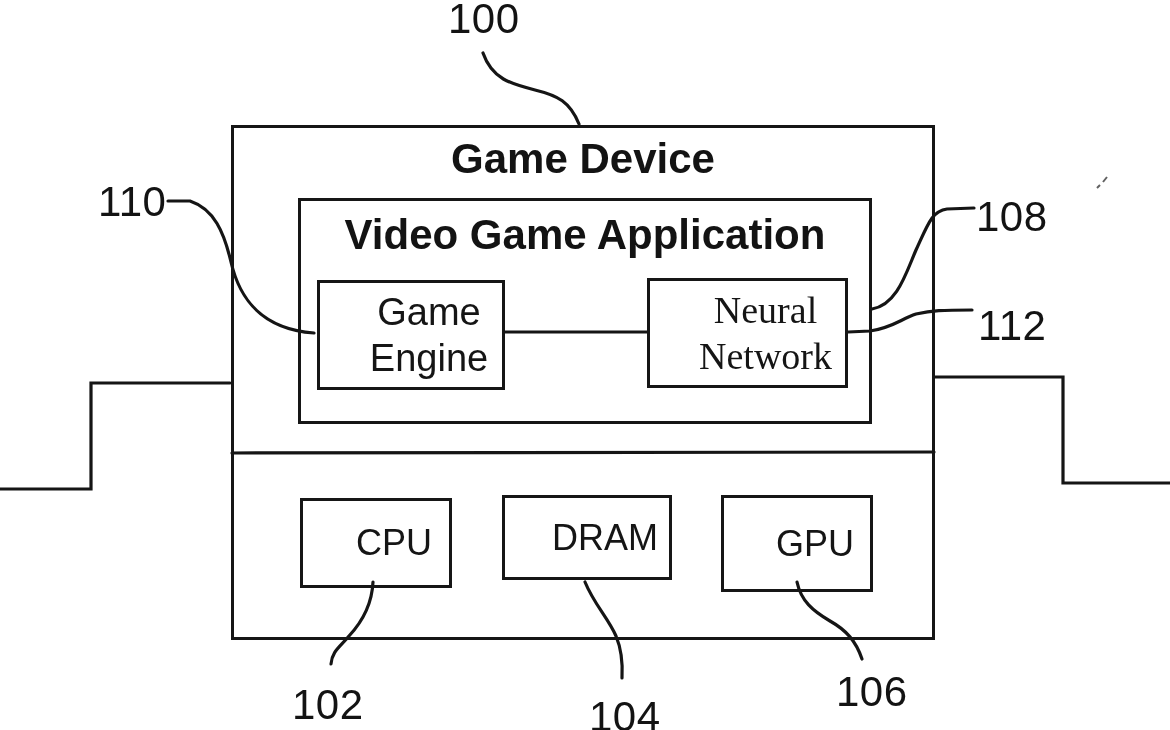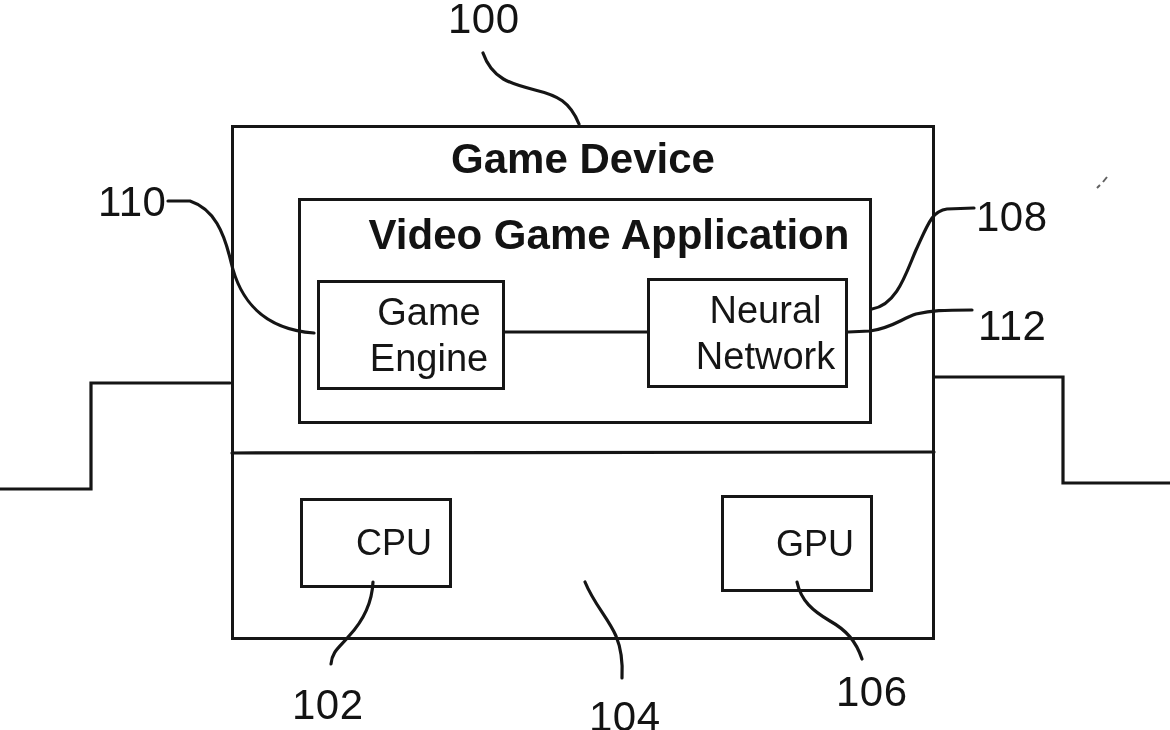--- a/index.html
+++ b/index.html
@@ -16,26 +16,26 @@
   .title{position:absolute;text-align:center;z-index:2;font-weight:bold;}
   .refnum{
     position:absolute;z-index:2;font-size:42px;line-height:1;letter-spacing:0.5px;
     color:#131313;white-space:nowrap;
   }
   .fig-text{color:#131313;}
   
   #game-device-box{left:231px;top:125px;width:704px;height:515px;align-items:flex-start;}
   #app-box{left:298px;top:198px;width:574px;height:226px;align-items:flex-start;}
   #game-engine-box{left:317px;top:280px;width:188px;height:110px;font-size:38px;line-height:46px;}
-  #neural-network-box{left:647px;top:278px;width:201px;height:110px;font-size:38px;line-height:46px;}
+  #neural-network-box{left:647px;top:278px;width:201px;height:110px;font-size:38px;line-height:46px;font-family:Liberation Serif, serif;}
   #cpu-box{left:300px;top:498px;width:152px;height:90px;font-size:36px;}
   #dram-box{left:502px;top:495px;width:170px;height:85px;font-size:36px;}
   #gpu-box{left:721px;top:495px;width:152px;height:97px;font-size:36px;}
   #game-device-title{left:231px;top:136px;width:704px;font-size:42px;line-height:1.1;}
-  #app-title{left:298px;top:212px;width:574px;font-size:42px;line-height:1.1;padding-left:24px;}
+  #app-title{left:298px;top:212px;width:574px;font-size:42px;line-height:1.1;}
 </style>
 </head>
 <body>
 
 <div id="stage">
 
   <svg id="wires" width="1170" height="730" viewBox="0 0 1170 730">
     <g fill="none" stroke="#151515" stroke-width="3.2" stroke-linecap="round" stroke-linejoin="miter">
 
       <path d="M232,453 L934,452"></path>
@@ -80,20 +80,23 @@
     <span class="lbl">Game Engine</span>
   </div>
 
   <div class="box" id="neural-network-box">
     <span class="lbl">Neural Network</span>
   </div>
 
   <div class="box" id="cpu-box">
     <span class="lbl">CPU</span>
   </div>
+  <div class="box" id="dram-box">
+    <span class="lbl">DRAM</span>
+  </div>
   <div class="box" id="gpu-box">
     <span class="lbl">GPU</span>
   </div>
 
   <div class="refnum" style="left:448px;top:-2px;">100</div>
   <div class="refnum" style="left:98px;top:181px;">110</div>
   <div class="refnum" style="left:976px;top:196px;">108</div>
   <div class="refnum" style="left:978px;top:293px;margin-top:12px;">112</div>
   <div class="refnum" style="left:292px;top:684px;">102</div>
   <div class="refnum" style="left:589px;top:696px;">104</div>

